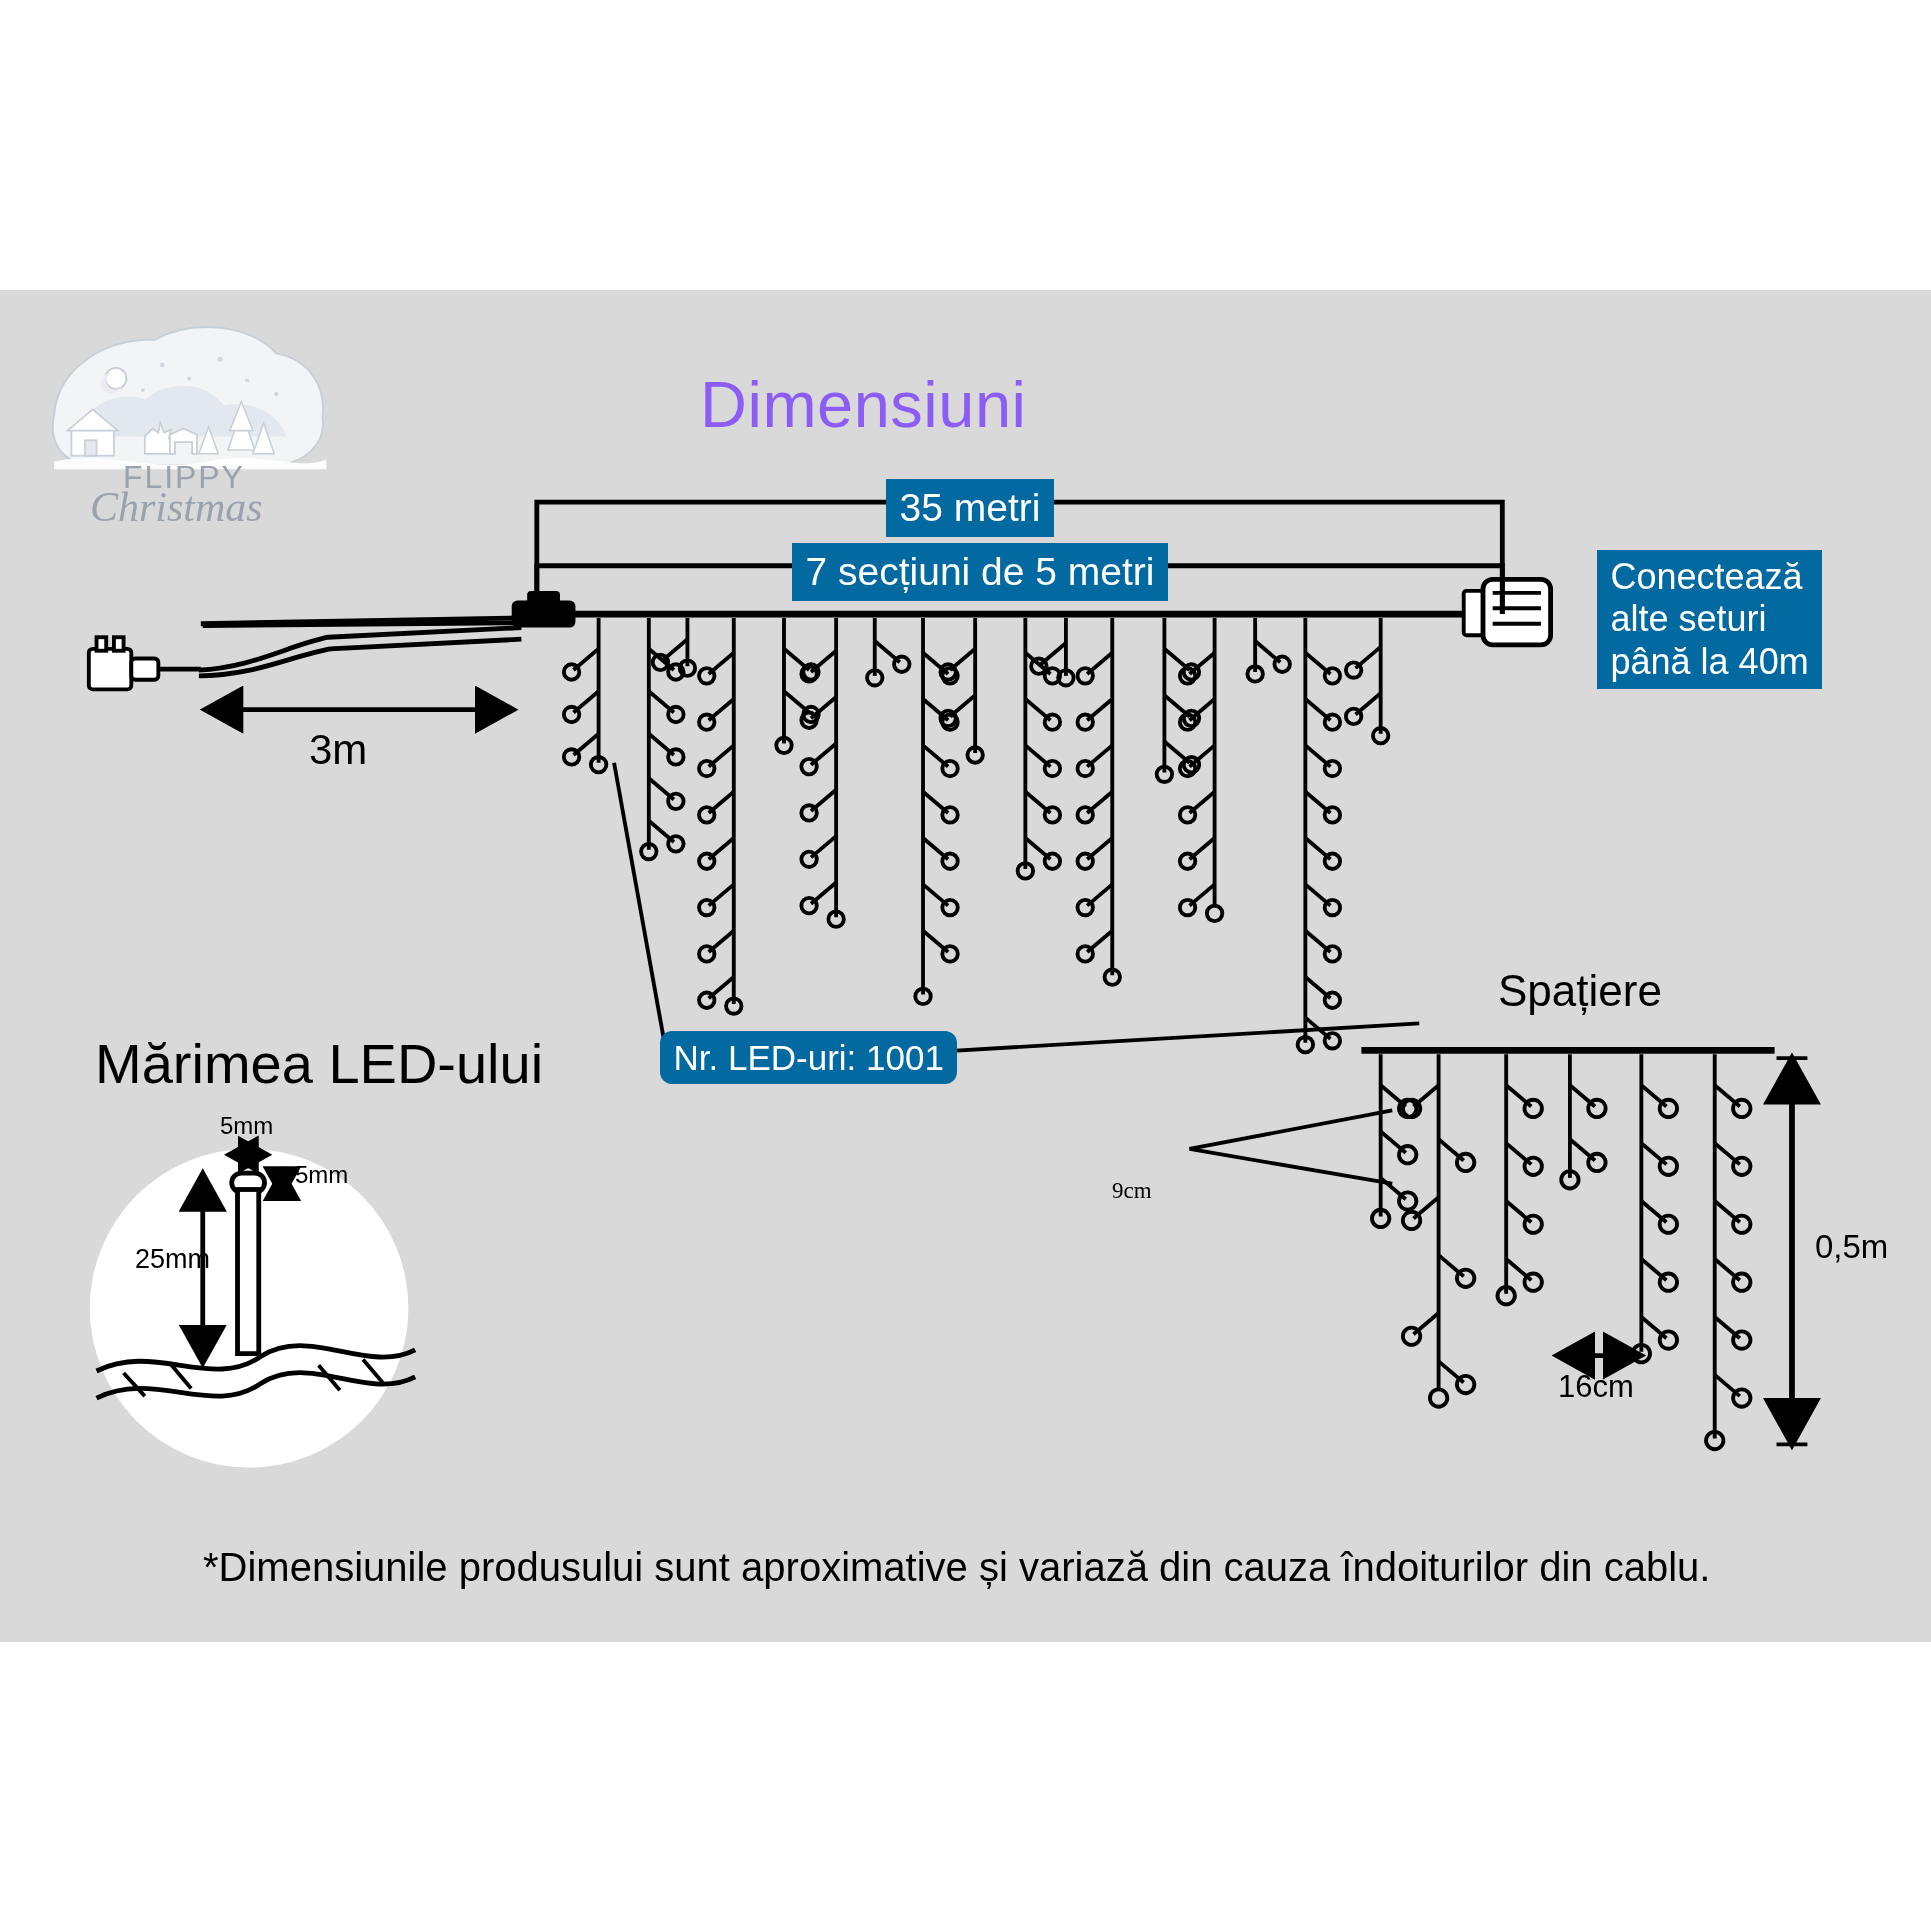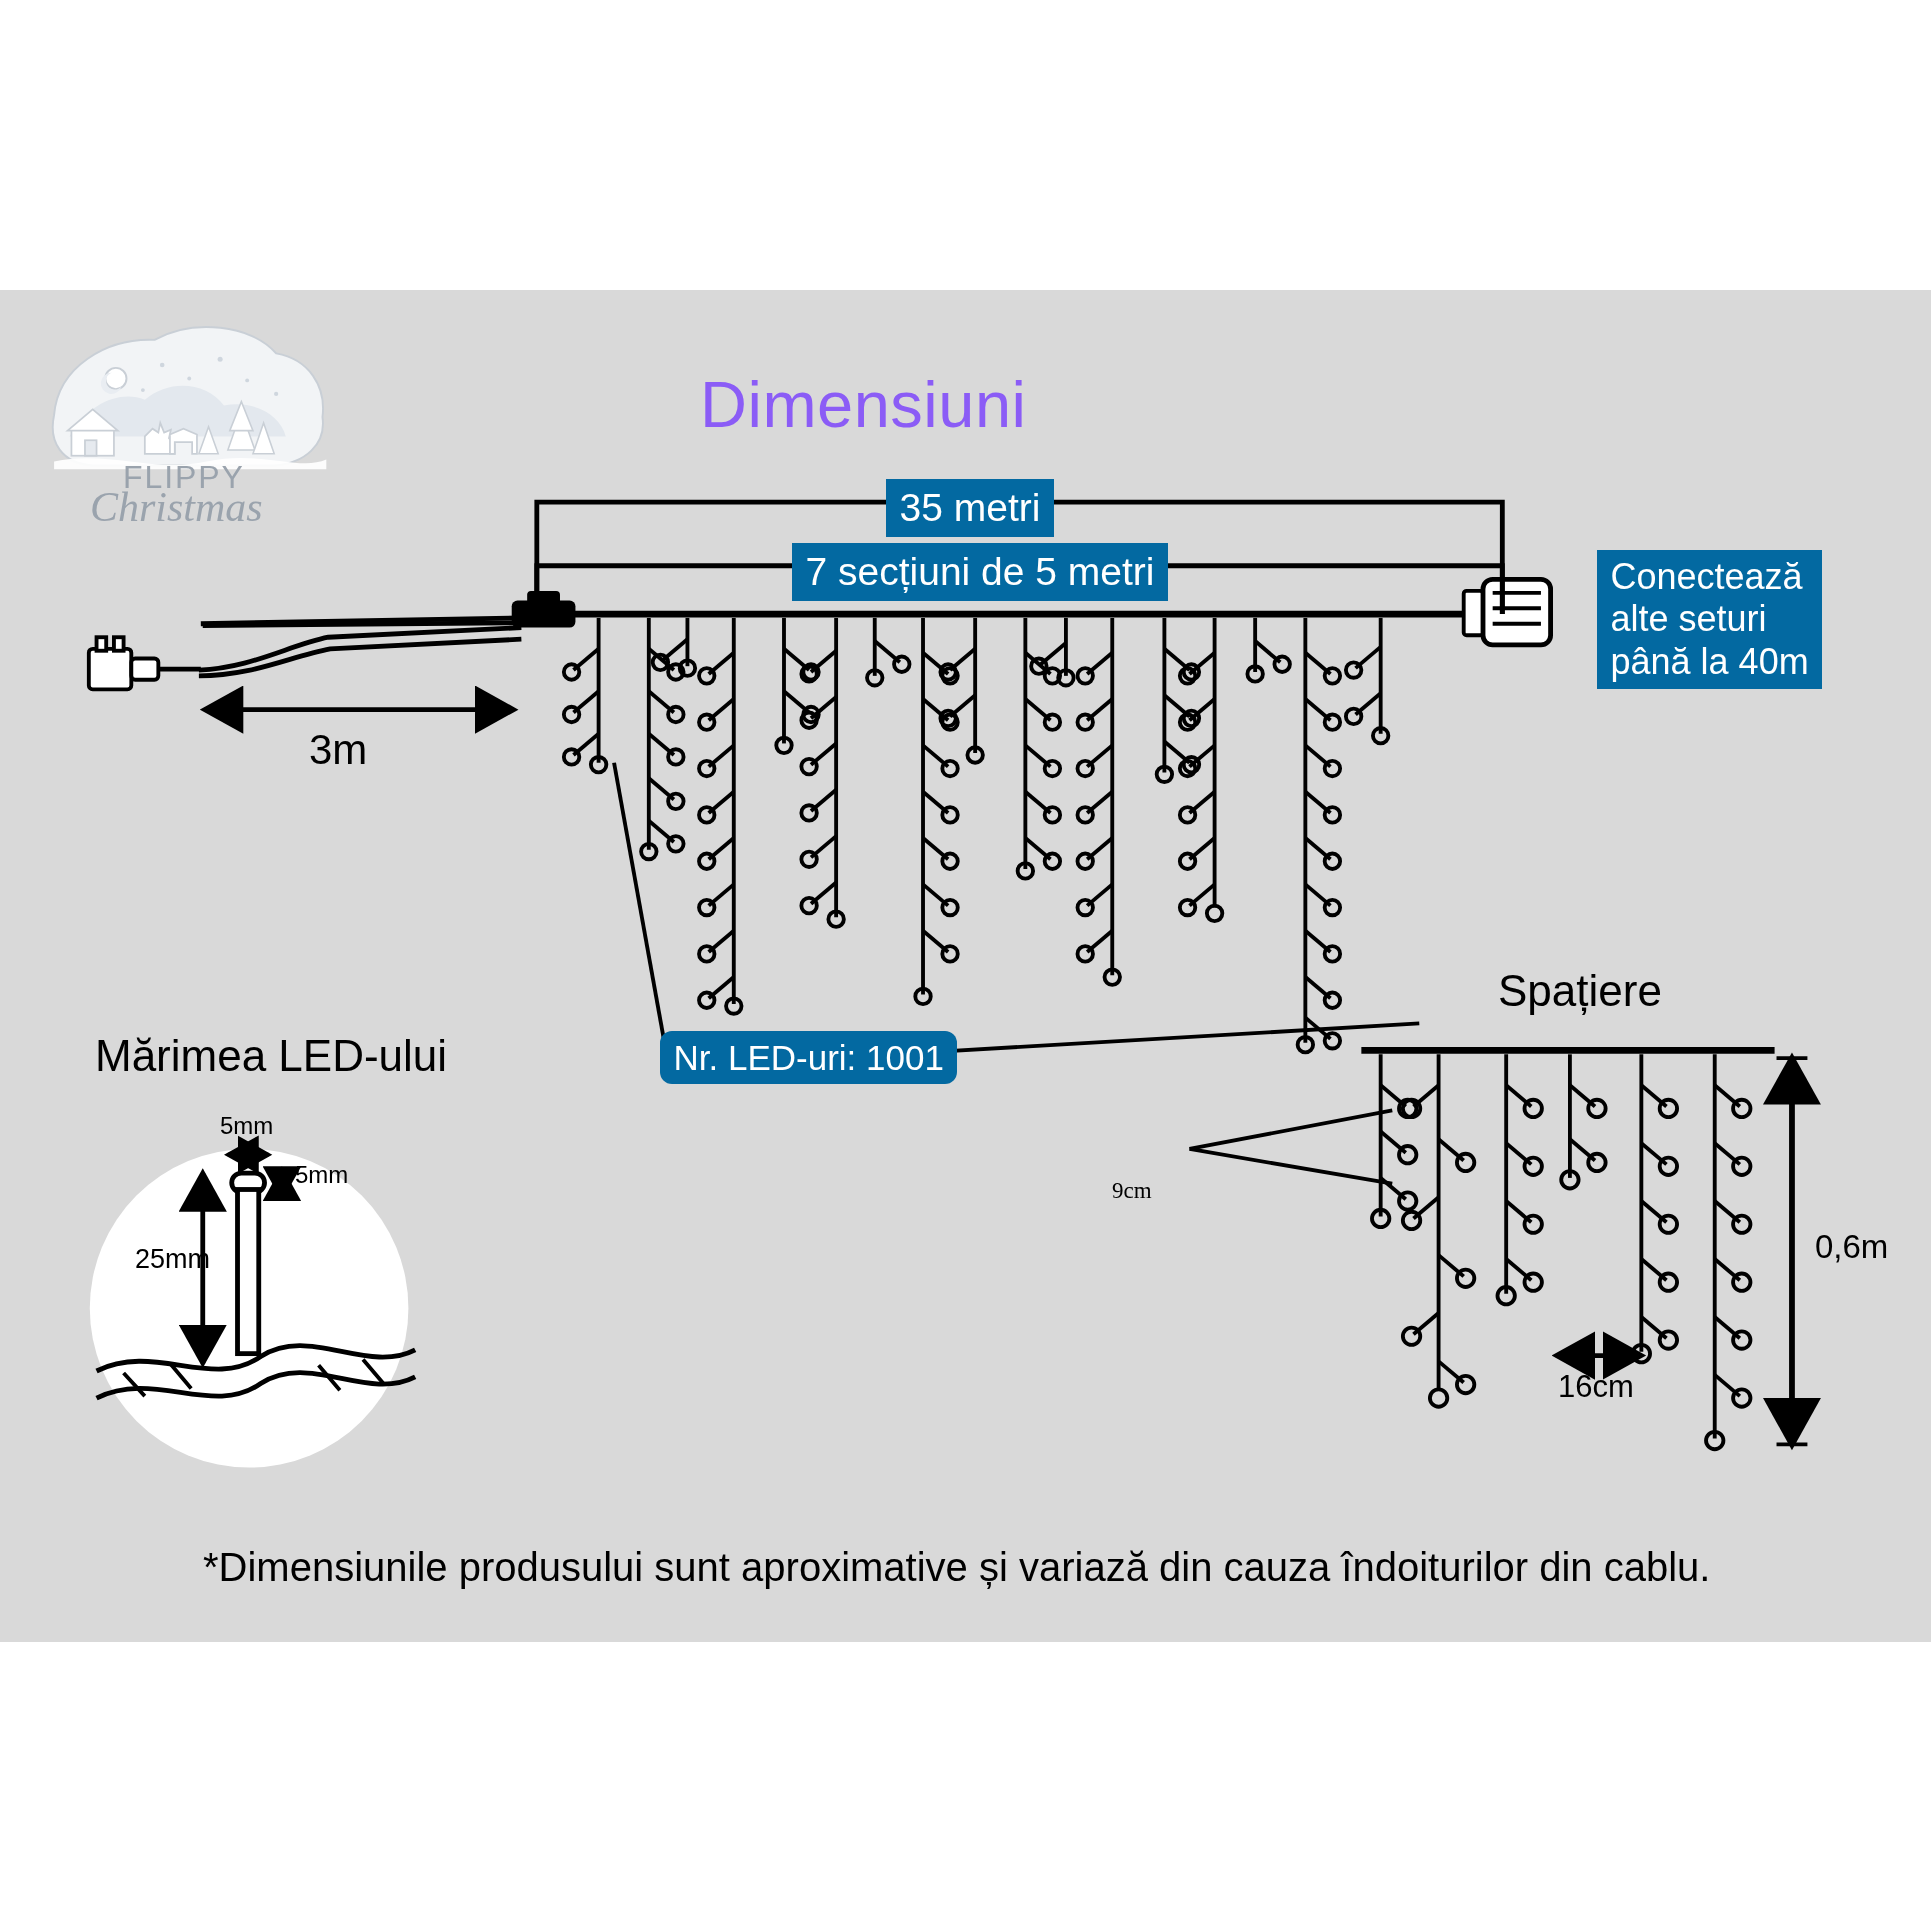--- a/index.html
+++ b/index.html
@@ -497,33 +497,33 @@
   <div class="pill" style="left:792px; top:543px; font-size:39px;">7 secțiuni de 5 metri</div>
 
   <div class="pill" style="left:1597px; top:550px; font-size:36px;">Conectează
 alte seturi
 până la 40m</div>
 
   <div class="plain" style="left:309px; top:726px; font-size:42px;">3m</div>
 
   <div class="pill" style="left:660px; top:1031px; font-size:35px;border-radius:12px;">Nr. LED-uri: 1001</div>
 
-  <div class="plain" style="left:95px; top:1031px; font-size:44px;">Mărimea LED-ului</div>
+  <div class="plain" style="left:95px; top:1031px; font-size:56px;">Mărimea LED-ului</div>
 
   <div class="plain" style="left:220px; top:1112px; font-size:24px;">5mm</div>
 
   <div class="plain" style="left:295px; top:1161px; font-size:24px;">5mm</div>
 
   <div class="plain" style="left:135px; top:1244px; font-size:27px;">25mm</div>
 
 
   <div class="plain" style="left:1498px; top:966px; font-size:44px;">Spațiere</div>
 
   <div class="plain" style="left:1112px; top:1178px; font-size:23px;font-family:Liberation Serif, serif;">9cm</div>
 
   <div class="plain" style="left:1558px; top:1369px; font-size:31px;">16cm</div>
 
-  <div class="plain" style="left:1815px; top:1228px; font-size:33px;">0,6m</div>
+  <div class="plain" style="left:1815px; top:1228px; font-size:33px;">0,5m</div>
 
   <div class="plain" style="left:203px; top:1545px; font-size:40px;">*Dimensiunile produsului sunt aproximative și variază din cauza îndoiturilor din cablu.</div>
 
 </div>
 
 
 </body></html>

